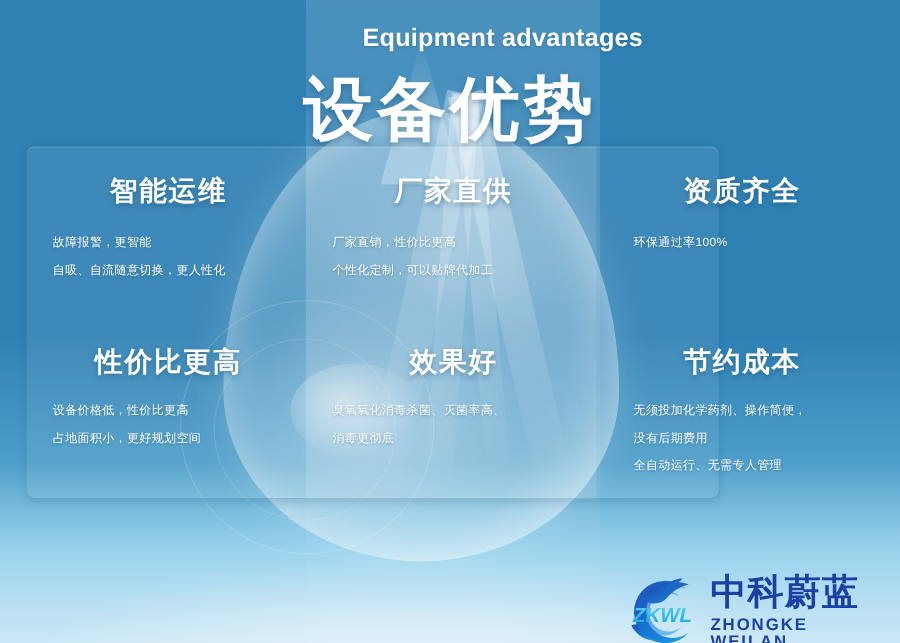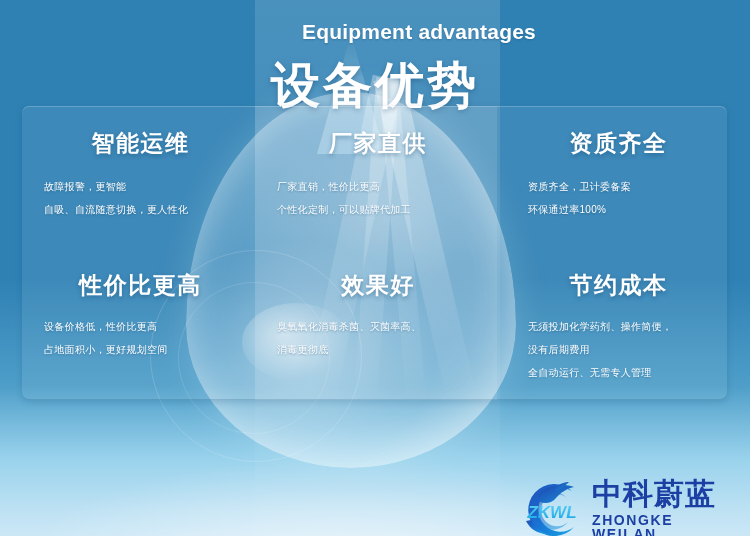--- a/index.html
+++ b/index.html
@@ -134,33 +134,33 @@
     top: 20px;
     font-size: 21px;
     font-weight: bold;
     letter-spacing: .2px;
     color: #ffffff;
     text-shadow: 0 1px 2px rgba(20,70,110,0.35);
     padding-left: 44px;
   }
   .head-cn {
     top: 53px;
-    font-size: 49px;
+    font-size: 58px;
     font-weight: bold;
     letter-spacing: 3px;
     color: #ffffff;
     text-shadow: 0 2px 5px rgba(18,68,108,0.40);
   }
 
   
   .panel {
     position: absolute;
     left: 22px;
-    top: 106px;
-    width: 705px;
+    top: 122px;
+    width: 577px;
     height: 294px;
     border-radius: 7px;
     background: rgba(255,255,255,0.07);
     box-shadow:
       inset 0 1px 0 rgba(255,255,255,0.22),
       inset 0 -1px 0 rgba(10,60,100,0.18),
       0 2px 7px rgba(12,62,100,0.18);
     z-index: 6;
   }
   
@@ -284,21 +284,20 @@
         <div class="cell-title">厂家直供</div>
         <div class="cell-lines">
           <div>厂家直销，性价比更高</div>
           <div>个性化定制，可以贴牌代加工</div>
         </div>
       </div>
 
       <div class="cell col3">
         <div class="cell-title">资质齐全</div>
         <div class="cell-lines">
-          <div>资质齐全，卫计委备案</div>
           <div>环保通过率100%</div>
         </div>
       </div>
 
       <div class="cell col1 row2">
         <div class="cell-title">性价比更高</div>
         <div class="cell-lines">
           <div>设备价格低，性价比更高</div>
           <div>占地面积小，更好规划空间</div>
         </div>

